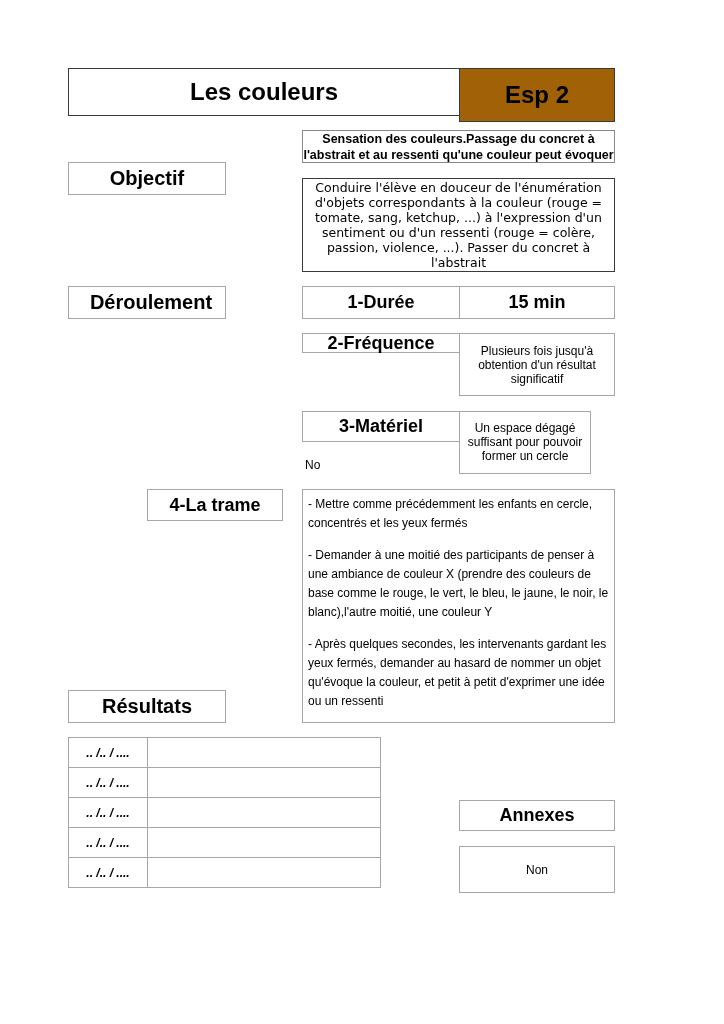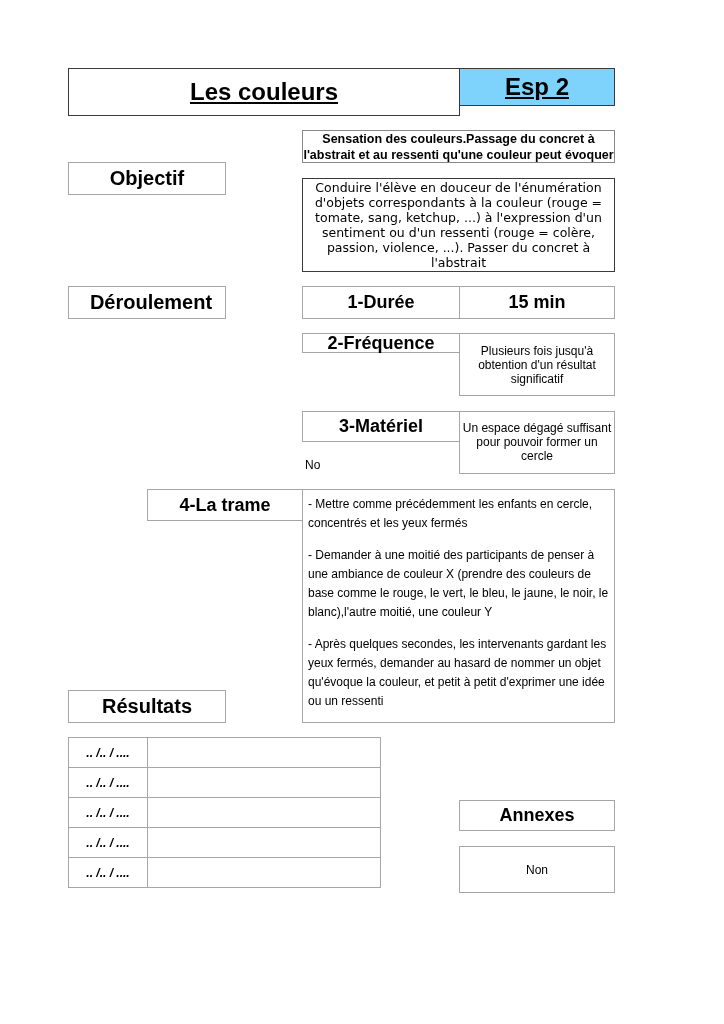--- a/index.html
+++ b/index.html
@@ -1,41 +1,41 @@
 <!DOCTYPE html>
 <html><head>
 <meta charset="utf-8">
 <style>
   html, body { margin: 0; padding: 0; background: #ffffff; }
   body { width: 724px; height: 1024px; position: relative; overflow: hidden;
          font-family: "Liberation Sans", sans-serif; color: #000; }
   .box { position: absolute; box-sizing: border-box; border: 1px solid #a6a6a6; background: #fff;
          display: flex; align-items: center; justify-content: center; text-align: center; }
   .dark { border-color: #3a3a3a; }
-  .h-big { font-weight: bold; font-size: 24px; text-decoration: underline; }
+  .h-big { font-weight: bold; font-size: 24px; }
   .h-mid { font-weight: bold; font-size: 20px; }
   .small { font-size: 12px; line-height: 14px; }
   .bold-small { font-weight: bold; font-size: 12.5px; line-height: 16px; }
   .dejavu { font-family: "DejaVu Sans", sans-serif; font-size: 12.5px; line-height: 15px; }
   .trame { position: absolute; box-sizing: border-box; border: 1px solid #a6a6a6;
            left: 302px; top: 489px; width: 313px; height: 234px; padding: 5px 5px 0 5px;
            font-size: 12px; line-height: 19px; text-align: left; }
   .trame p { margin: 0 0 13px 0; }
   .plain { position: absolute; font-size: 12px; }
   table.res { position: absolute; left: 68px; top: 737px; width: 313px; border-collapse: collapse; }
   table.res td { border: 1px solid #a6a6a6; height: 30px; padding: 0; box-sizing: border-box; }
   table.res td.date { width: 79px; text-align: center; font-weight: bold; font-style: italic; font-size: 12px; }
 </style>
 </head>
 <body>
 
 <div class="box dark h-big" style="left:68px; top:68px; width:392px; height:48px;">
   <span>Les couleurs</span>
 </div>
-<div class="box dark h-big" style="left:459px; top:68px; width:156px; height:38px; background:#7dd3fc;">
+<div class="box dark h-big" style="left:459px; top:68px; width:156px; height:54px; background:#a16207;">
   <span>Esp 2</span>
 </div>
 
 <div class="box h-mid" style="left:68px; top:130px; width:158px; height:33px;margin-top:32px;">
   <span>Objectif</span>
 </div>
 <div class="box bold-small" style="left:302px; top:130px; width:313px; height:33px; border-color:#888;">
   <span>Sensation des couleurs.Passage du concret à l'abstrait et au ressenti qu'une couleur peut évoquer</span>
 </div>
 <div class="box dark dejavu" style="left:302px; top:178px; width:313px; height:94px; padding:0 8px;">
@@ -56,26 +56,26 @@
 <div class="box h-mid" style="left:302px; top:333px; width:158px; height:20px; font-size:18px;">
   <span>2-Fréquence</span>
 </div>
 <div class="box small" style="left:459px; top:333px; width:156px; height:63px; padding:0 10px;">
   <span>Plusieurs fois jusqu'à obtention d'un résultat significatif</span>
 </div>
 
 <div class="box h-mid" style="left:302px; top:411px; width:158px; height:31px; font-size:18px;">
   <span>3-Matériel</span>
 </div>
-<div class="box small" style="left:459px; top:411px; width:156px; height:63px; align-items:flex-start; padding:9px 1px 0 1px;">
+<div class="box small" style="left:459px; top:411px; width:132px; height:63px; align-items:flex-start; padding:9px 1px 0 1px;">
   <span>Un espace dégagé suffisant pour pouvoir former un cercle</span>
 </div>
 <div class="plain" style="left:305px; top:458px;">No</div>
 
-<div class="box h-mid" style="left:147px; top:489px; width:156px; height:32px; font-size:18px;">
+<div class="box h-mid" style="left:147px; top:489px; width:136px; height:32px; font-size:18px;">
   <span>4-La trame</span>
 </div>
 <div class="trame">
   <p>- Mettre comme précédemment les enfants en cercle, concentrés et les yeux fermés</p>
   <p>- Demander à une moitié des participants de penser à une ambiance de couleur X (prendre des couleurs de base comme le rouge, le vert, le bleu, le jaune, le noir, le blanc),l'autre moitié, une couleur Y</p>
   <p>- Après quelques secondes, les intervenants gardant les yeux fermés, demander au hasard de nommer un objet qu'évoque la couleur, et petit à petit d'exprimer une idée ou un ressenti</p>
 </div>
 
 <div class="box h-mid" style="left:68px; top:690px; width:158px; height:33px;">
   <span>Résultats</span>

